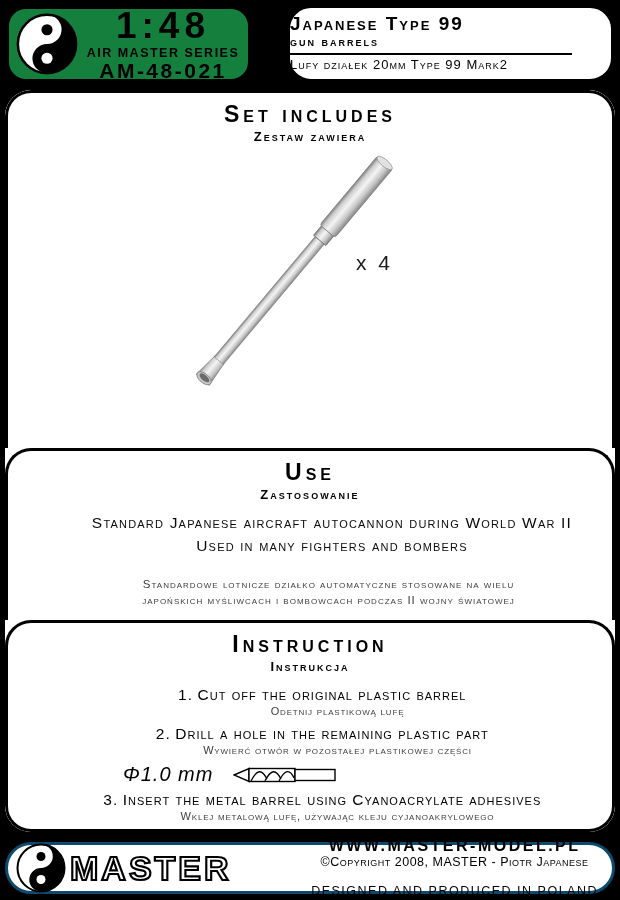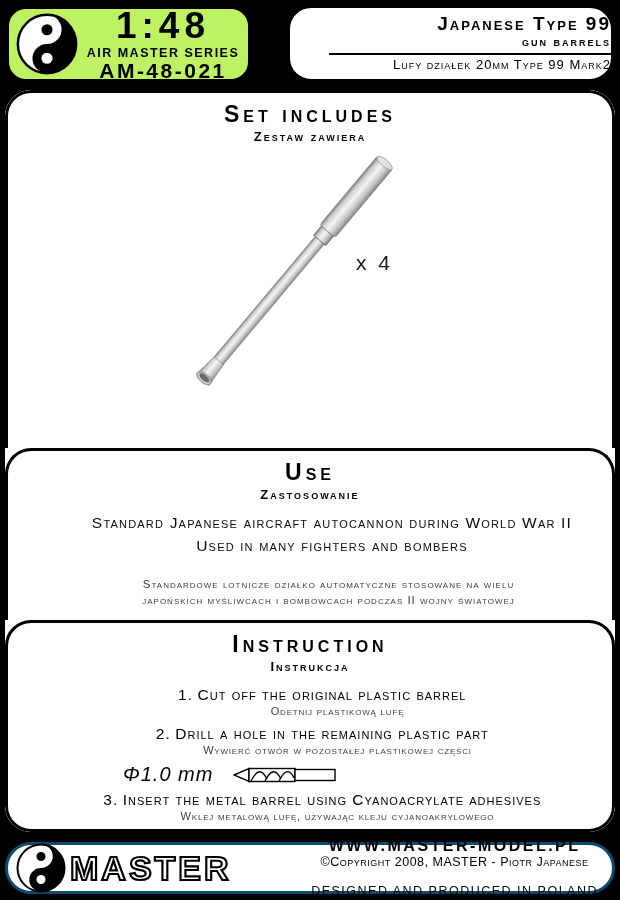--- a/index.html
+++ b/index.html
@@ -2,31 +2,31 @@
 <html><head>
 <meta charset="utf-8">
 <style>
   * { margin:0; padding:0; box-sizing:border-box; }
   html,body { width:620px; height:900px; }
   body { font-family:"Liberation Sans", sans-serif; background:#000; position:relative; color:#000; }
   .page { position:absolute; inset:0; background:#000; overflow:hidden; }
 
   
   .hdr-left { position:absolute; left:6px; top:6px; width:245px; height:76px;
-    background:#bef264; border:3px solid #000; border-radius:20px;
+    background:#15803d; border:3px solid #000; border-radius:20px;
     display:flex; align-items:center; }
   .hdr-logo { width:62px; height:62px; margin-left:7px; flex:0 0 auto; }
   .hdr-left-col { flex:1; display:flex; flex-direction:column; align-items:center; line-height:1; }
   .scale { font-size:37px; font-weight:bold; letter-spacing:5px; }
   .series { font-size:12.5px; font-weight:bold; letter-spacing:1.5px; margin-top:3px; white-space:nowrap; }
   .code { font-size:21px; font-weight:bold; letter-spacing:2.5px; margin-top:1px; }
 
   .hdr-right { position:absolute; left:287px; top:5px; right:6px; height:77px;
     background:#fff; border:3px solid #000; border-radius:24px;
-    display:flex; flex-direction:column; align-items:flex-end; padding-top:5px; line-height:1.15; }
+    display:flex; flex-direction:column; align-items:flex-start; padding-top:5px; line-height:1.15; }
   .sc { font-variant:small-caps; }
   .title1, .title2 { font-size:19px; font-weight:bold; letter-spacing:2px; }
   .subtitle { font-size:13px; font-weight:bold; letter-spacing:2px; }
   .hdr-rule { width:88%; height:2px; background:#000; margin:3px 0 3px 0; }
   .subtitle-pl { font-size:13px; letter-spacing:1px; }
 
   
   .sheet { position:absolute; top:90px; left:5px; right:5px; height:742px;
     background:#fff; border-radius:26px; overflow:hidden; }
   .panel { border:3px solid #000; border-bottom:0; border-radius:26px 26px 0 0;

